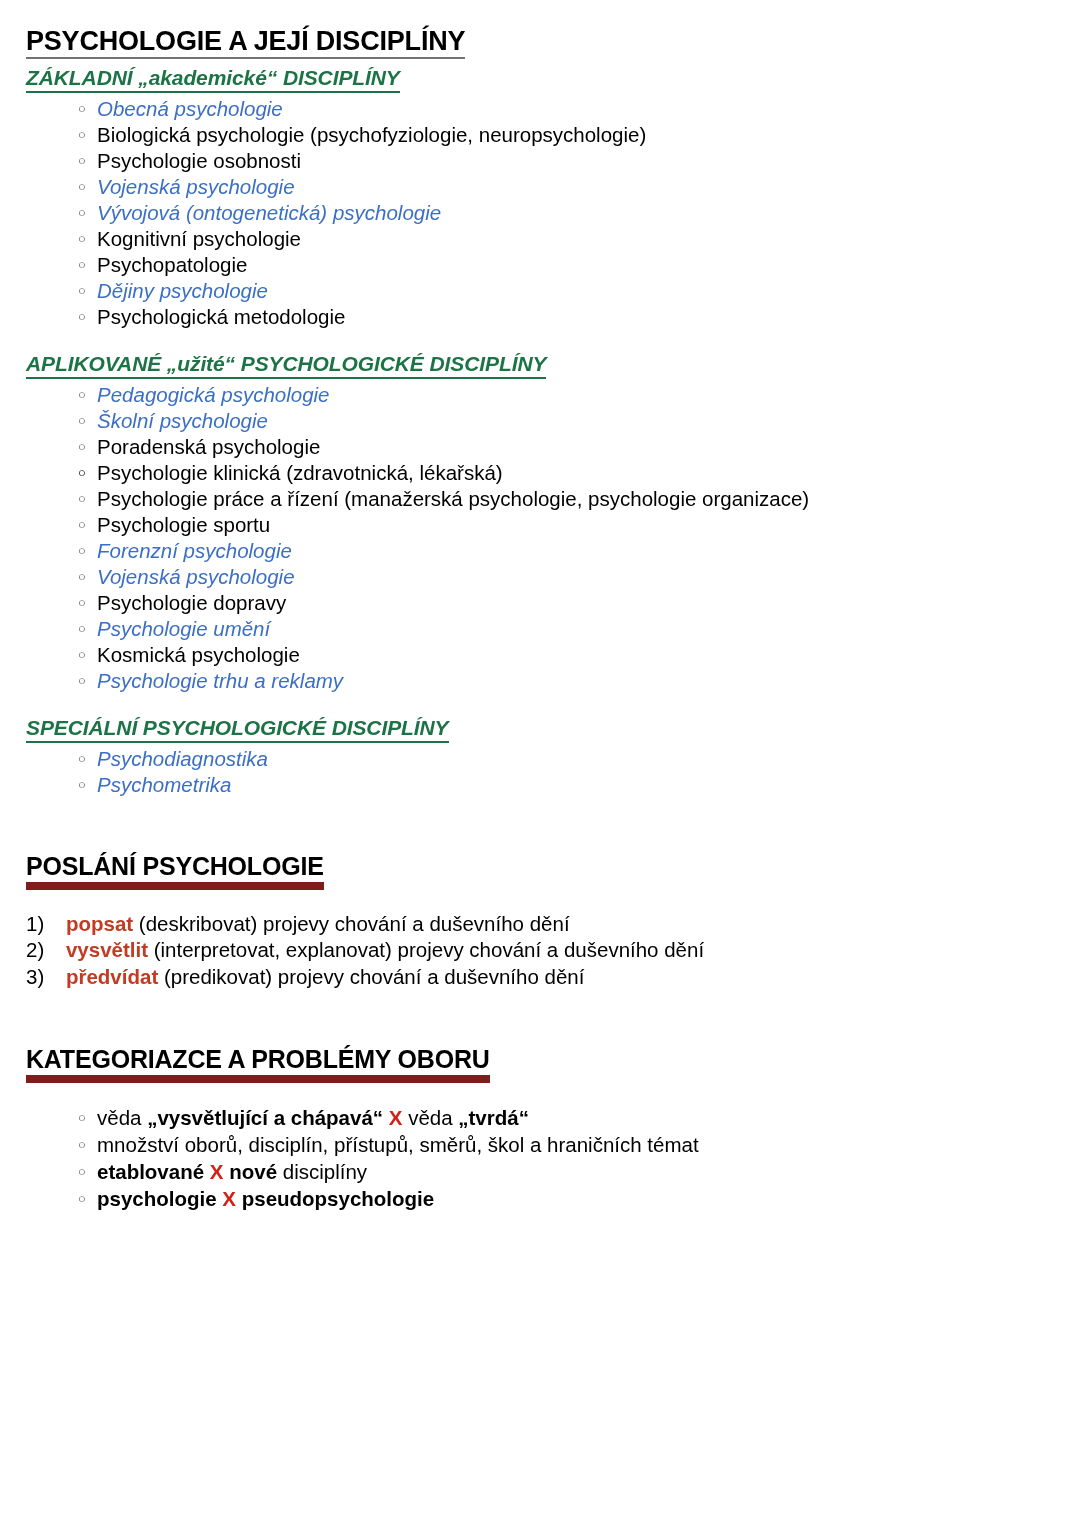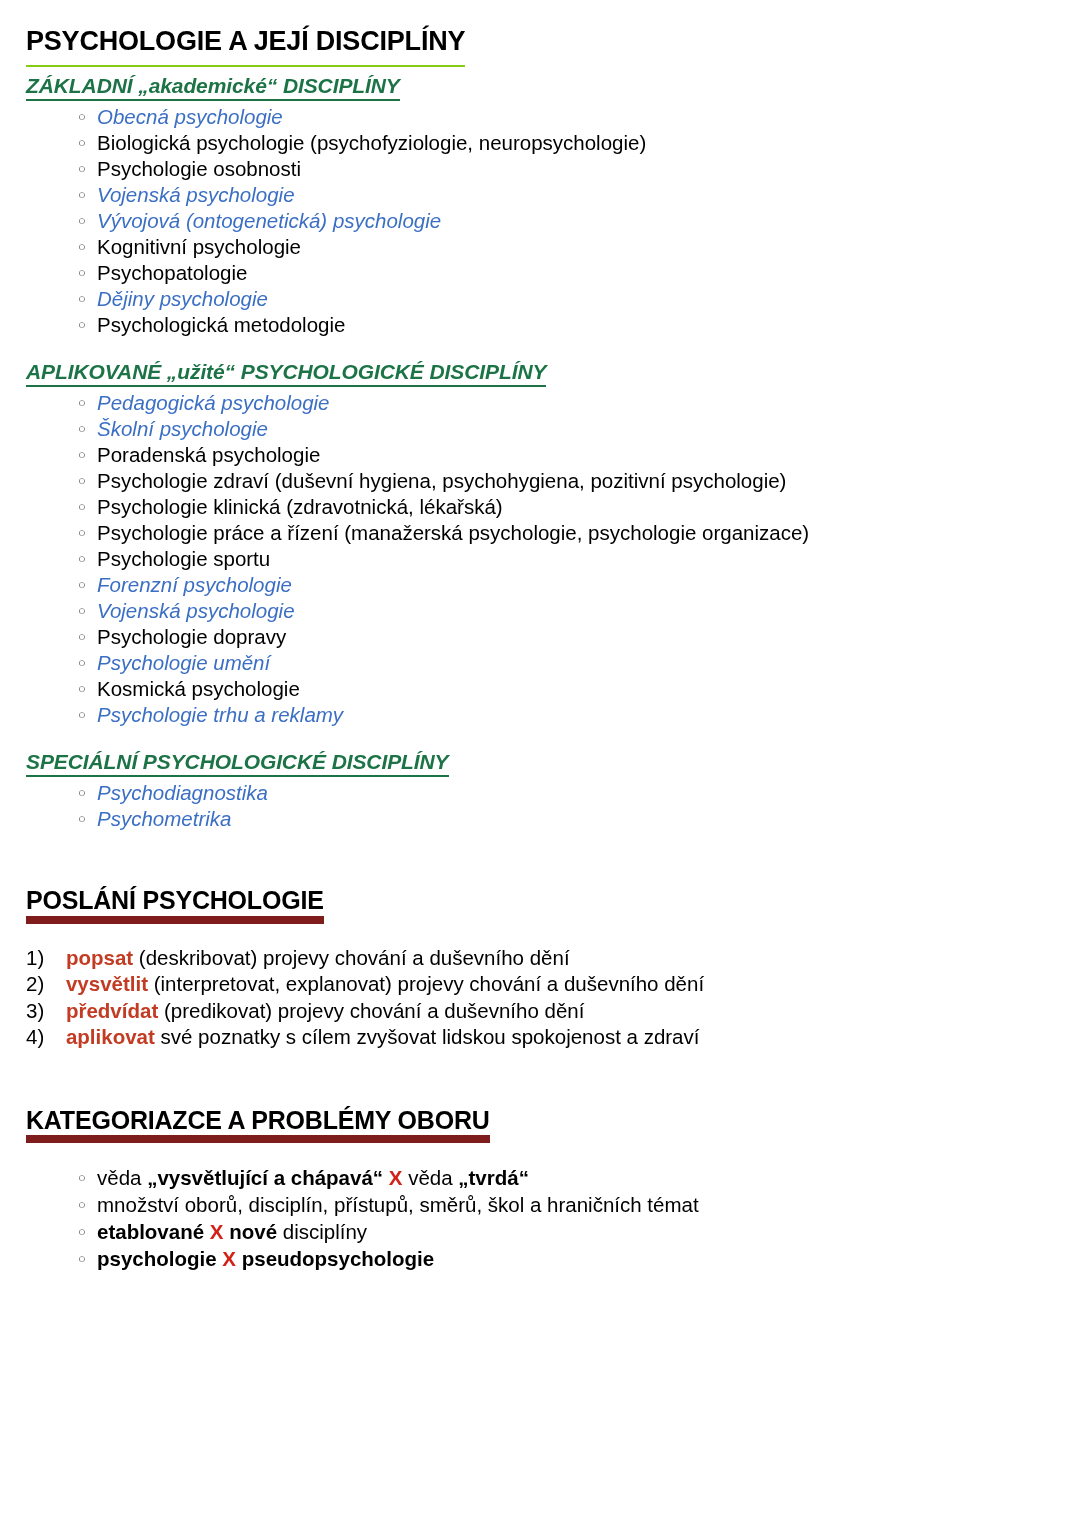--- a/index.html
+++ b/index.html
@@ -27,22 +27,22 @@
 
   
   .doc-title {
     font-size: 27px;
     font-weight: bold;
     color: #000000;
     letter-spacing: -0.2px;
     line-height: 1.12;
     margin: 0 0 3px 0;
     display: inline-block;
-    border-bottom: 2px solid #84cc16;
-    padding-bottom: 9px;
+    border-bottom: 2px solid #737373;
+    padding-bottom: 1px;
   }
   .title-row { margin-bottom: 4px; }
 
   .section-heading {
     font-size: 21px;
     font-weight: bold;
     font-style: italic;
     color: #1c7346;
     display: inline-block;
     border-bottom: 2px solid #1c7346;
@@ -169,21 +169,21 @@
           <li class="black"><span class="bullet">○</span><span class="item-text">Psychologická metodologie</span></li>
         </ul>
       </div>
       <div class="gap-section"></div>
       <div>
         <div class="heading-row"><div class="section-heading">APLIKOVANÉ „užité“ PSYCHOLOGICKÉ DISCIPLÍNY</div></div>
         <ul class="disc-list">
           <li class="blue"><span class="bullet">○</span><span class="item-text">Pedagogická psychologie</span></li>
           <li class="blue"><span class="bullet">○</span><span class="item-text">Školní psychologie</span></li>
           <li class="black"><span class="bullet">○</span><span class="item-text">Poradenská psychologie</span></li>
-          <li class="black"><span class="bullet">○</span><span class="item-text">Psychologie zdraví (duševní hygiena, psychohygiena, pozitivní psychologie)</span></li>
+          <li class="black"><span class="bullet">○</span></li>
           <li class="black"><span class="bullet">○</span><span class="item-text">Psychologie klinická (zdravotnická, lékařská)</span></li>
           <li class="black"><span class="bullet">○</span><span class="item-text">Psychologie práce a řízení (manažerská psychologie, psychologie organizace)</span></li>
           <li class="black"><span class="bullet">○</span><span class="item-text">Psychologie sportu</span></li>
           <li class="blue"><span class="bullet">○</span><span class="item-text">Forenzní psychologie</span></li>
           <li class="blue"><span class="bullet">○</span><span class="item-text">Vojenská psychologie</span></li>
           <li class="black"><span class="bullet">○</span><span class="item-text">Psychologie dopravy</span></li>
           <li class="blue"><span class="bullet">○</span><span class="item-text">Psychologie umění</span></li>
           <li class="black"><span class="bullet">○</span><span class="item-text">Kosmická psychologie</span></li>
           <li class="blue"><span class="bullet">○</span><span class="item-text">Psychologie trhu a reklamy</span></li>
         </ul>
@@ -201,21 +201,20 @@
   <div class="gap-block"></div>
 
   <div>
     <div>
       <h2 class="block-heading">POSLÁNÍ PSYCHOLOGIE</h2>
     </div>
     <ol class="mission-list" id="mission-root">
         <li><span class="num">1)</span> <span class="kw">popsat</span> <span>(deskribovat) projevy chování a duševního dění</span></li>
         <li><span class="num">2)</span> <span class="kw">vysvětlit</span> <span>(interpretovat, explanovat) projevy chování a duševního dění</span></li>
         <li><span class="num">3)</span> <span class="kw">předvídat</span> <span>(predikovat) projevy chování a duševního dění</span></li>
-        <li><span class="num">4)</span> <span class="kw">aplikovat</span> <span>své poznatky s cílem zvyšovat lidskou spokojenost a zdraví</span></li>
       </ol>
   </div>
 
   <div class="gap-block"></div>
 
   <div>
     <div>
       <h2 class="block-heading">KATEGORIAZCE A PROBLÉMY OBORU</h2>
     </div>
     <ul class="cat-list" id="cat-root">

